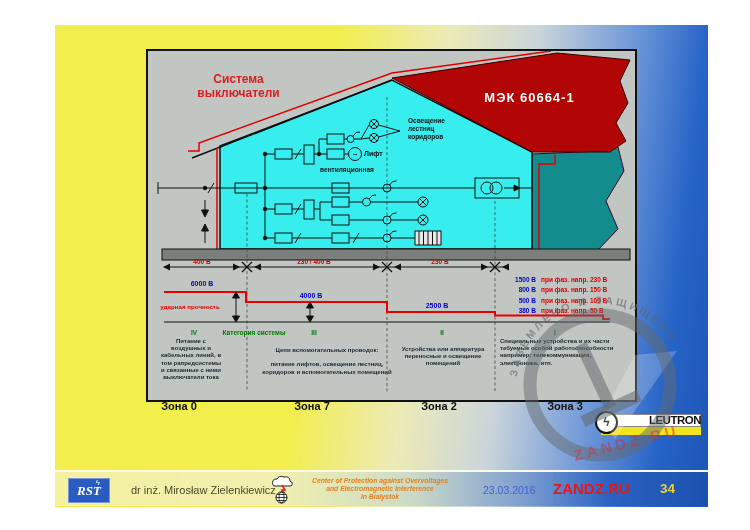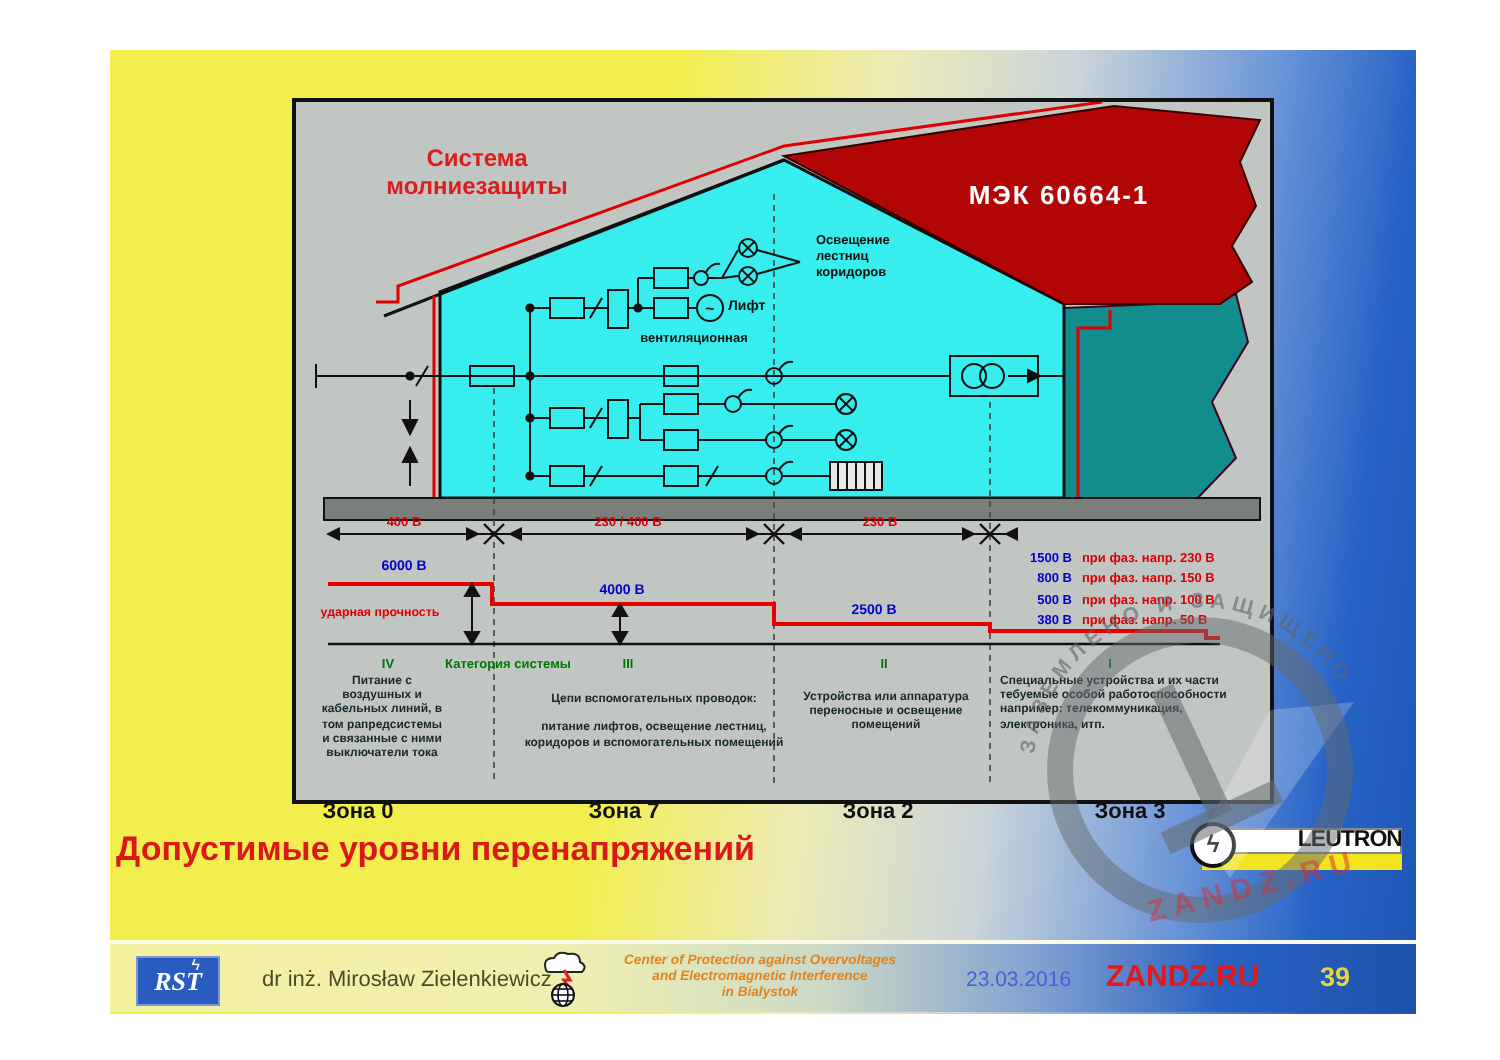--- a/index.html
+++ b/index.html
@@ -208,21 +208,21 @@
               <polygon points="84.5,247 91.5,247 88,241"></polygon>
               <polygon points="84.5,265 91.5,265 88,271"></polygon>
           <line x1="162" y1="256" x2="162" y2="266"></line>
               <polygon points="158.5,257 165.5,257 162,251"></polygon>
               <polygon points="158.5,265 165.5,265 162,271"></polygon>
         </g>
       </g>
     </svg>
 
     <div class="ov lps-label prelines">Система
-молниезащиты</div>
+выключатели</div>
     <div class="ov std-label">МЭК 60664-1</div>
     <div class="ov lbl-stairs prelines">Освещение
 лестниц
 коридоров</div>
     <div class="ov lbl-lift">Лифт</div>
     <div class="ov lbl-vent">вентиляционная</div>
 
     <div class="ov seg-lbl" style="left:24px;width:60px;">400 В</div>
     <div class="ov seg-lbl" style="left:126px;width:80px;">230 / 400 В</div>
     <div class="ov seg-lbl" style="left:262px;width:60px;">230 В</div>
@@ -263,21 +263,20 @@
 питание лифтов, освещение лестниц, коридоров и вспомогательных помещений</div>
     <div class="ov desc prelines" style="left:249px;top:295px;width:92px;text-align:center;">Устройства или аппаратура переносные и освещение помещений</div>
     <div class="ov desc prelines" style="left:352px;top:287px;width:126px;">Специальные устройства и их части тебуемые особой работоспособности например: телекоммуникация, электроника, итп.</div>
   </div>
 
   <div class="ov zone-lbl" style="left:89px;">Зона 0</div>
   <div class="ov zone-lbl" style="left:222px;">Зона 7</div>
   <div class="ov zone-lbl" style="left:349px;">Зона 2</div>
   <div class="ov zone-lbl" style="left:475px;">Зона 3</div>
 
-  <div class="ov title-line" style="top:390px;">Допустимые уровни перенапряжений</div>
 
   <div class="ov leutron">
     <div class="bar-white"></div>
     <div class="bar-yellow"></div>
     <div class="txt">LEUTRON</div>
     <div class="mark">ϟ</div>
   </div>
 
   <div class="footer">
     <div class="rst">
@@ -294,21 +293,21 @@
       <line x1="10" y1="19.5" x2="19" y2="19.5" stroke="#111" stroke-width="0.8"></line>
       <line x1="10" y1="25.5" x2="19" y2="25.5" stroke="#111" stroke-width="0.8"></line>
     </svg>
     <div class="ctext">
       <div>Center of Protection against Overvoltages</div>
       <div>and Electromagnetic Interference</div>
       <div>in Bialystok</div>
     </div>
     <div class="fdate">23.03.2016</div>
     <div class="fsite">ZANDZ.RU</div>
-    <div class="fpage">39</div>
+    <div class="fpage">34</div>
   </div>
 
   <svg class="wm" viewBox="0 0 653 482">
     <polygon points="580,330 622,326 560,414 546,392" fill="rgba(255,255,255,0.22)"></polygon>
     <circle cx="545" cy="360" r="70" fill="none" stroke="rgba(100,105,110,0.5)" stroke-width="13"></circle>
     <g transform="rotate(-25 545 360)" fill="rgba(100,105,110,0.55)">
       <rect x="539" y="315" width="12" height="70"></rect>
       <rect x="514" y="380" width="62" height="12"></rect>
     </g>
     <path id="wmarc" d="M 462,352 A 84 84 0 0 1 628,348" fill="none"></path>

